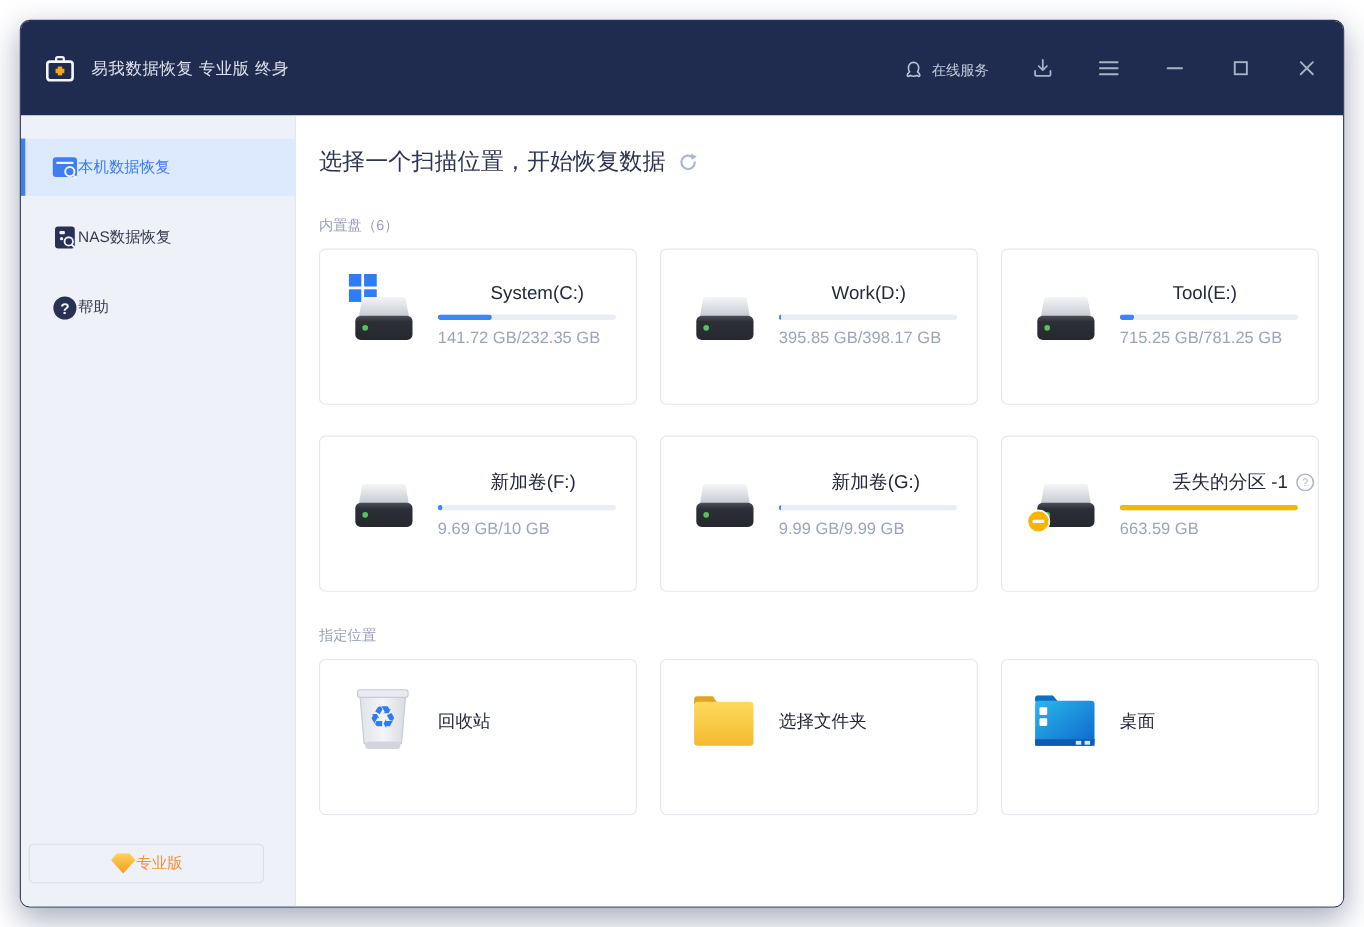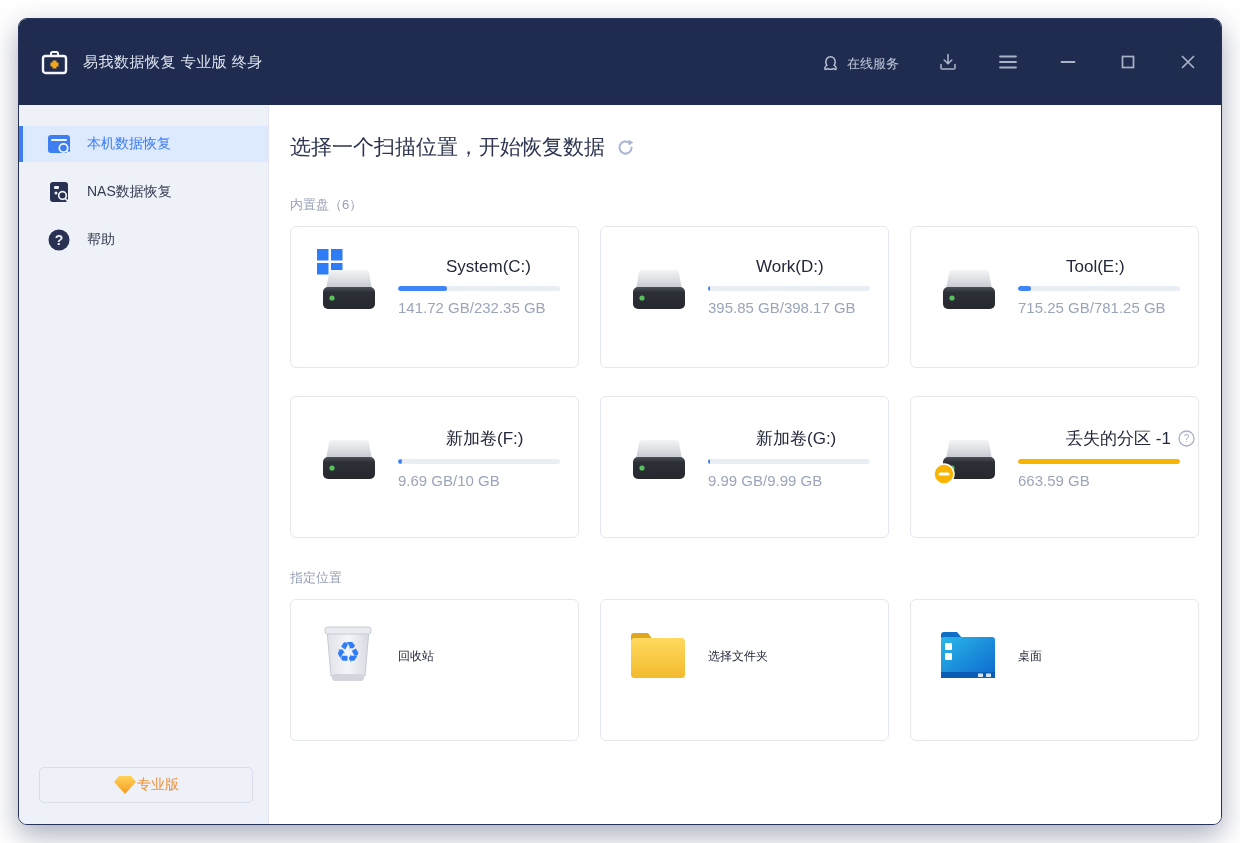--- a/index.html
+++ b/index.html
@@ -16,26 +16,26 @@
   .app-title{font-size:15px;letter-spacing:.5px;color:#dce2ef;}
   .tb-spacer{flex:1;}
   .tb-group{display:flex;align-items:flex-end;}
   .online-service{display:flex;align-items:center;gap:8px;color:#c3cbdd;font-size:13px;cursor:default;}
   .tb-btn{width:22px;height:22px;margin-left:38px;display:flex;align-items:center;justify-content:center;}
   .tb-btn svg{display:block;}
   
   .appbody{flex:1;display:flex;min-height:0;}
   .sidebar{width:250px;flex:none;background:#eef1f8;border-right:1px solid #e3e6f0;
         position:relative;padding-top:21px;box-sizing:border-box;}
-  .side-item{height:36px;display:flex;align-items:center;gap:16px;
+  .side-item{height:52px;display:flex;align-items:center;
         padding-left:28px;margin-bottom:12px;font-size:14px;color:#343b4f;cursor:default;}
   .side-item .si-icon{width:24px;height:24px;flex:none;}
   .side-item.active{background:#dde9fc;border-left:4px solid #3e7ef0;padding-left:24px;
         color:#3b7cf5;}
-  .edition-btn{position:absolute;left:20px;bottom:21px;width:212px;height:34px;
+  .edition-btn{position:absolute;left:7px;bottom:21px;width:212px;height:34px;
         border:1px solid #d9dde9;border-radius:5px;background:transparent;
         display:flex;align-items:center;justify-content:center;
         color:#ef913b;font-size:14px;}
   
   .main{flex:1;background:#fff;padding:0 22px 0 21px;box-sizing:border-box;min-width:0;}
   .main-title-row{margin-top:28px;display:flex;align-items:center;gap:12px;}
   .main-title{font-size:21px;color:#2d3550;}
   .refresh-btn{width:18px;height:18px;display:flex;align-items:center;}
   .section-label{font-size:13px;color:#969fb6;}
   .sec1{margin-top:35px;}
@@ -50,21 +50,21 @@
   .lost-badge{position:absolute;left:-6px;bottom:-2px;}
   .drive-text{margin-left:21px;padding-top:2px;}
   .drive-name-row{display:flex;align-items:center;gap:7px;}
   .drive-name{font-size:17px;color:#23293a;margin-left:48px;}
   .cap-bar{width:162px;height:5px;background:#e9edf4;border-radius:3px;margin-top:9px;overflow:hidden;}
   .cap-fill{height:100%;border-radius:3px;}
   .capacity{margin-top:8px;font-size:15px;color:#9ba5ba;}
   .loc-card{display:flex;align-items:flex-start;padding:26px 0 0 28px;}
   .loc-row{display:flex;align-items:center;height:60px;}
   .loc-icon{width:58px;height:60px;flex:none;display:flex;align-items:center;justify-content:center;}
-  .loc-label{margin-left:21px;font-size:12px;color:#23293a;}
+  .loc-label{margin-left:21px;font-size:16px;color:#23293a;}
 </style>
 </head>
 <body>
 
 <div class="page">
 <div class="window">
 
   <div class="titlebar">
     <svg class="app-icon" viewBox="0 0 27 25">
       <path d="M10 6V3.5A1.5 1.5 0 0 1 11.5 2h4A1.5 1.5 0 0 1 17 3.5V6" fill="none" stroke="#f4f6fa" stroke-width="2"></path>

